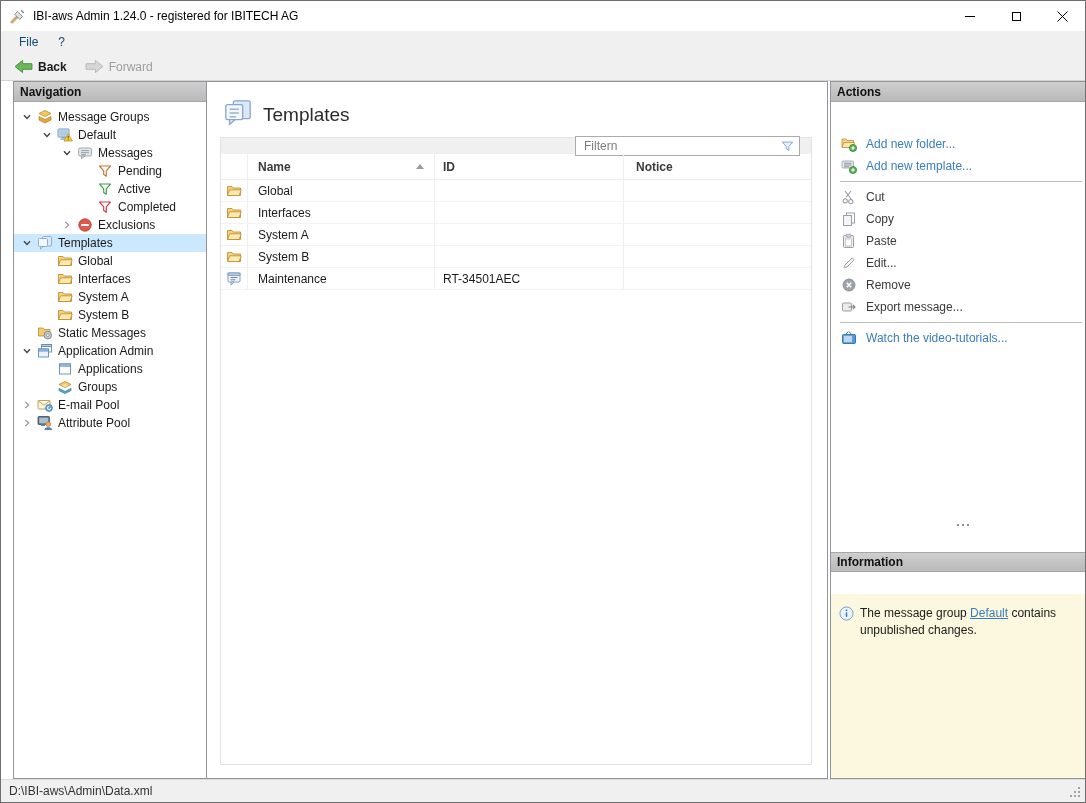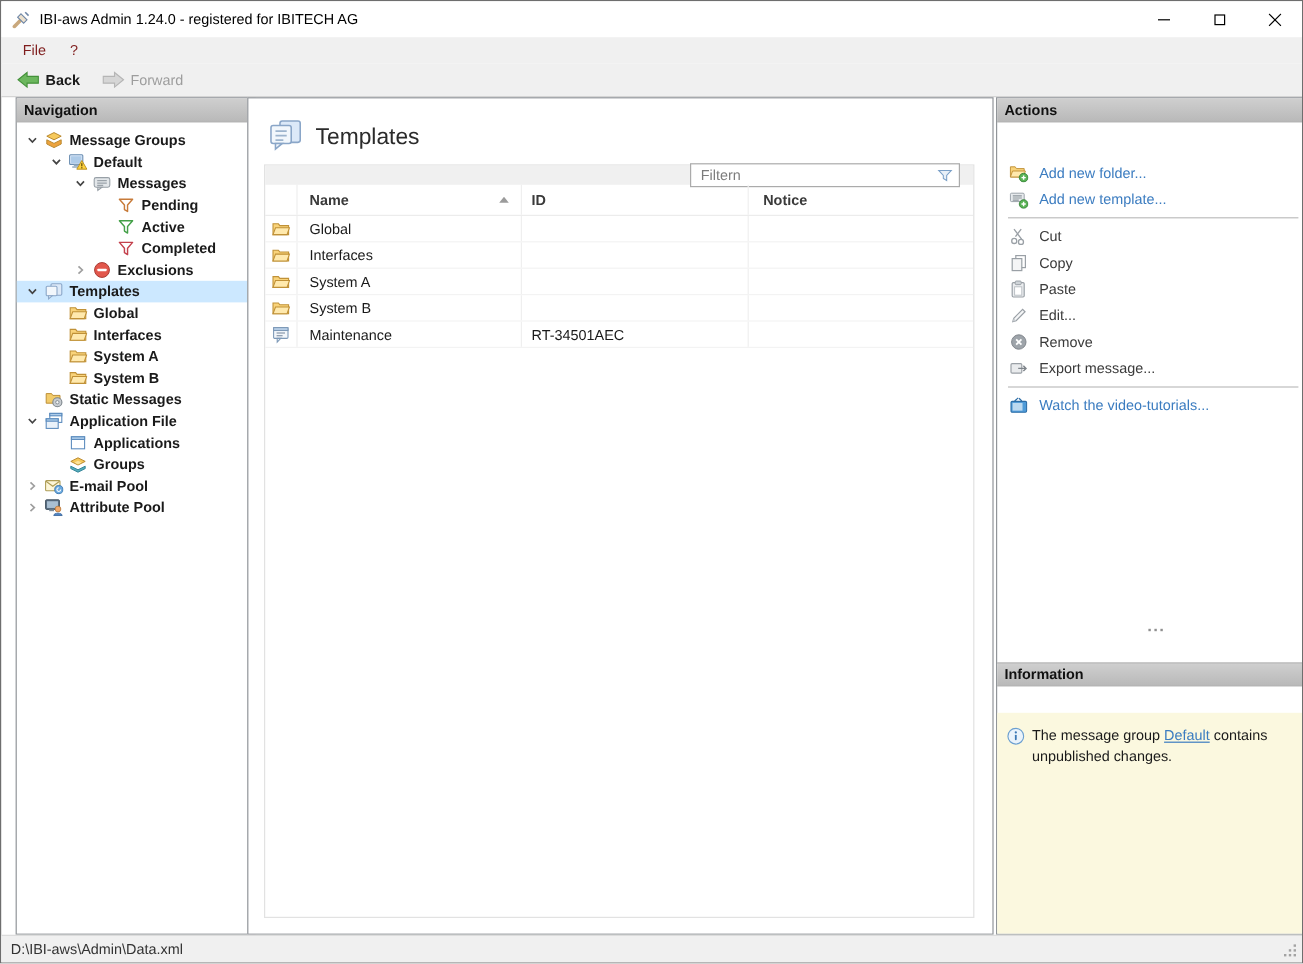--- a/index.html
+++ b/index.html
@@ -12,41 +12,41 @@
   
   .titlebar { height:30px; display:flex; align-items:center; background:#fff; }
   .app-icon { margin:0 7px 0 9px; display:flex; }
   .title-text { font-size:12px; color:#000; }
   .win-controls { margin-left:auto; display:flex; height:100%; }
   .win-btn { width:46px; height:100%; display:flex; align-items:center; justify-content:center; }
   .glyph-min { width:10px; height:1px; background:#000; }
   .glyph-max { width:9px; height:9px; border:1px solid #000; }
   
   .menubar { height:22px; background:#f0f0f0; display:flex; align-items:center; padding-left:8px; }
-  .menu-item { padding:0 10px; height:100%; display:flex; align-items:center; color:#7f1d1d; }
+  .menu-item { padding:0 10px; height:100%; display:flex; align-items:center; color:#0c4a6e; }
   
   .toolbar { height:28px; background:#f0f0f0; border-bottom:1px solid #d4d4d4; display:flex; align-items:center; padding-left:6px; gap:4px; }
   .tool-btn { display:flex; align-items:center; gap:5px; padding:3px 7px; }
   .tool-btn .tool-label { color:#1a1a1a; }
   .tool-btn.disabled .tool-label { color:#9d9d9d; }
   
   .panel { position:absolute; top:80px; height:698px; background:#fff; border:1px solid #919599; }
   .panel-header { height:20px; background:linear-gradient(#cfcfcf,#b9b9b9); border-bottom:1px solid #a6a6a6;
     display:flex; align-items:center; padding-left:6px; font-weight:bold; color:#111; }
   #nav-panel   { left:12px;     width:200px; }
   #main-panel  { left:205px; width:622px; }
   #right-panel { left:829px; width:256px; display:flex; flex-direction:column;gap:22px; }
   
   .tree { padding-top:6px; }
   .trow { height:18px; display:flex; align-items:center; cursor:default; }
   .trow.selected { background:#cce8ff; }
   .lvl0 { padding-left:4px; } .lvl1 { padding-left:24px; } .lvl2 { padding-left:44px; } .lvl3 { padding-left:64px; }
   .chev { width:18px; flex:none; display:flex; align-items:center; justify-content:center; }
   .ticon { width:17px; height:16px; flex:none; margin-right:5px; display:flex; align-items:center; justify-content:center; }
-  .tlabel { white-space:nowrap;font-weight:bold; }
+  .tlabel { white-space:nowrap; }
   
   .main-header { display:flex; align-items:center; gap:10px; padding:13px 0 0 16px; height:52px; }
   .main-title { font-size:19px; color:#2b2b2b; }
   .content-box { position:absolute; left:13px; top:55px; right:15px; bottom:13px; border:1px solid #e2e2e2; background:#fff; }
   .filter-strip { height:16px; background:#f0f0f0; display:flex; align-items:center; justify-content:flex-end; padding-right:11px; }
   .filter-box { width:225px; height:20px; background:#fff; border:1px solid #ababab; display:flex; align-items:center; padding:0 4px 0 8px; }
   .filter-box input { border:none; outline:none; flex:1; font-family:"Liberation Sans",sans-serif; font-size:12px; color:#444; background:transparent; }
   .filter-box input::placeholder { color:#7c7c7c; }
   .tbl-header { display:flex; height:26px; align-items:center; border-bottom:1px solid #ececec; font-weight:600; color:#3a3a3a; }
   .tbl-row { display:flex; height:22px; align-items:center; border-bottom:1px solid #f3f3f3; }
@@ -303,21 +303,21 @@
             </svg>
           </span>
         <span class="ticon">
             <svg width="16" height="16" viewBox="0 0 16 16">
               <rect x="4.5" y="1.5" width="10" height="7.5" fill="#fff" stroke="#5c8cbe" stroke-width=".9"></rect>
               <rect x="4.5" y="1.5" width="10" height="2" fill="#aecdea" stroke="#5c8cbe" stroke-width=".9"></rect>
               <rect x="1.5" y="6" width="10" height="8" fill="#eaf2fa" stroke="#5c8cbe" stroke-width=".9"></rect>
               <rect x="1.5" y="6" width="10" height="2" fill="#aecdea" stroke="#5c8cbe" stroke-width=".9"></rect>
             </svg>
           </span>
-        <span class="tlabel">Application File</span>
+        <span class="tlabel">Application Admin</span>
       </div>
 
       <div class="trow lvl1">
         <span class="chev"></span>
         <span class="ticon">
             <svg width="16" height="16" viewBox="0 0 16 16">
               <rect x="2.5" y="3" width="11" height="10" fill="#fff" stroke="#5c8cbe" stroke-width=".9"></rect>
               <rect x="2.5" y="3" width="11" height="2.2" fill="#aecdea" stroke="#5c8cbe" stroke-width=".9"></rect>
             </svg>
           </span>

